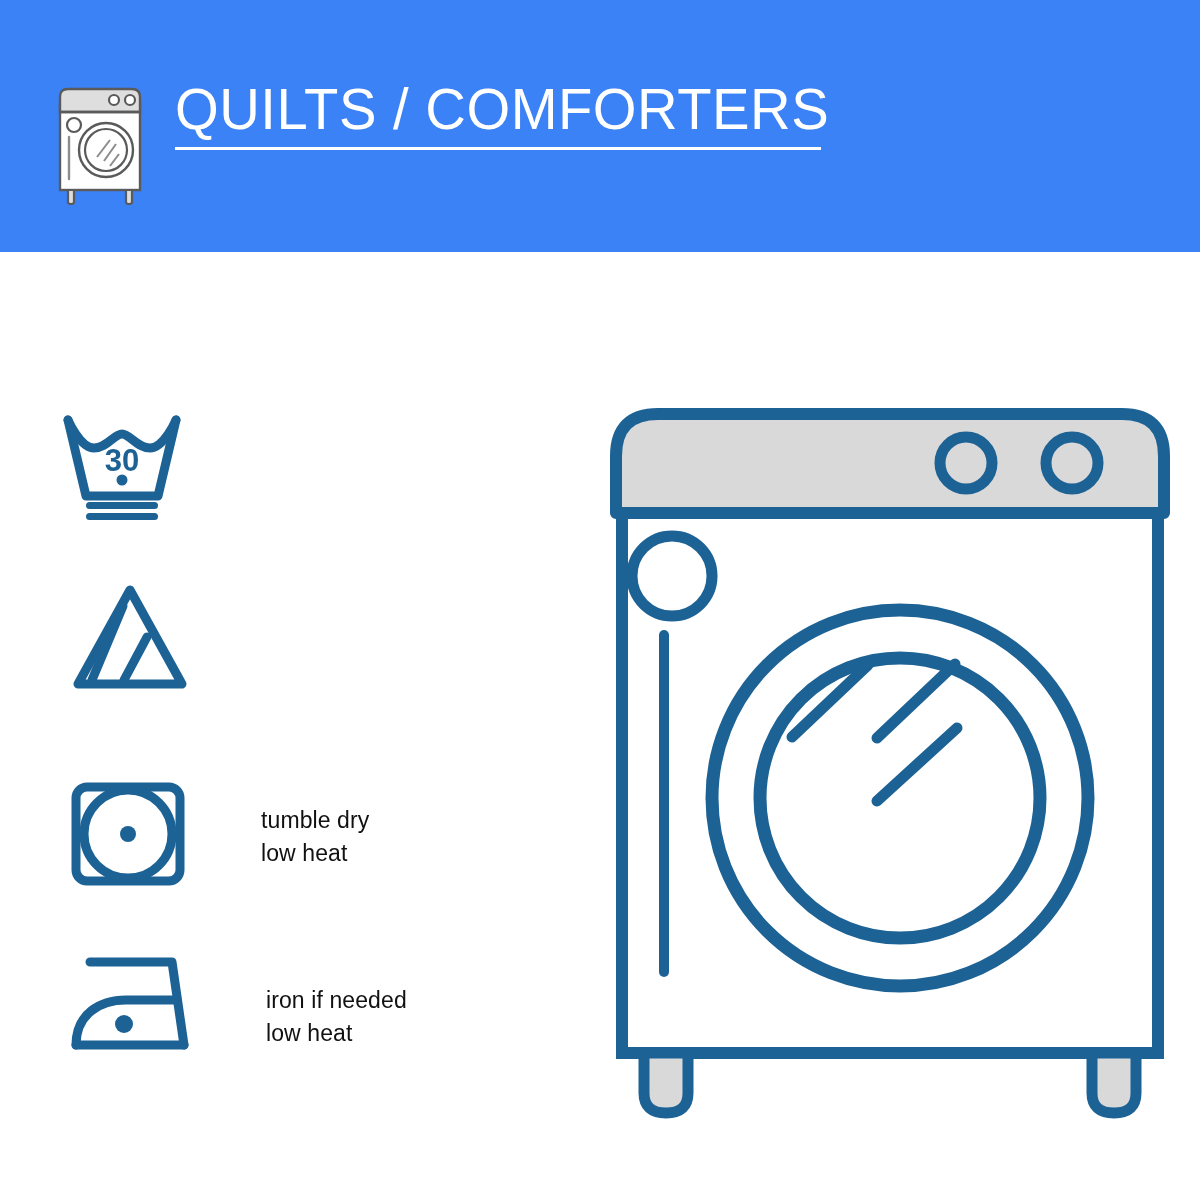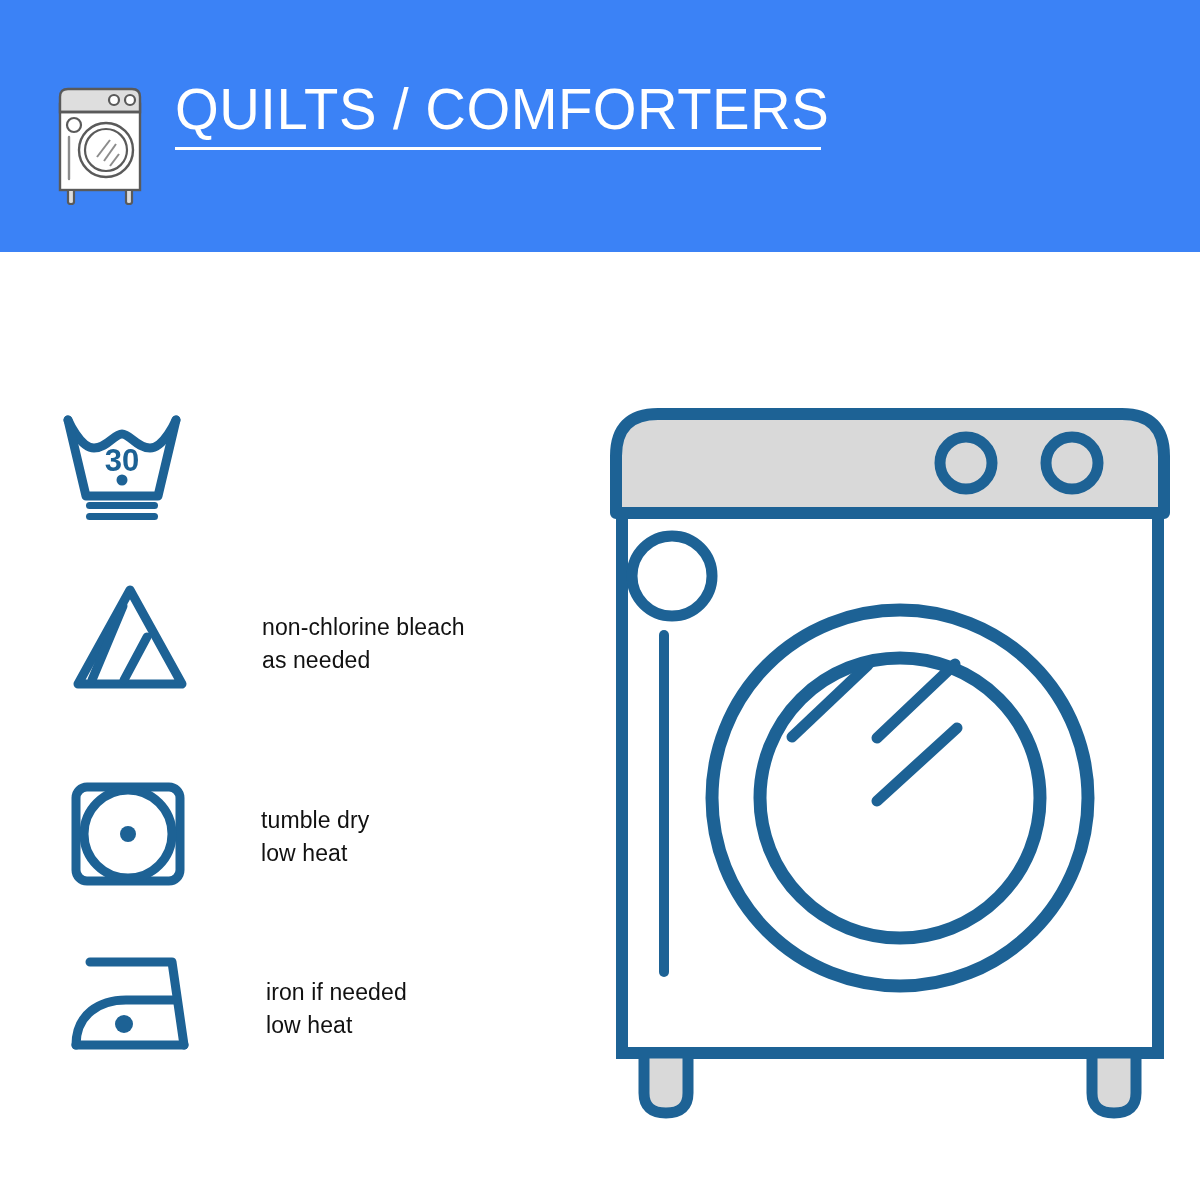--- a/index.html
+++ b/index.html
@@ -106,21 +106,21 @@
 
   .item-wash  { left: 0;  top: 120px; }
   .item-wash .label  { margin-left: 60px; margin-top: 16px; }
 
   .item-bleach { left: 8px; top: 294px; }
   .item-bleach .label { margin-left: 70px; margin-top: 29px; }
 
   .item-dry    { left: 10px; top: 494px; }
   .item-dry .label    { margin-left: 75px; margin-top: 22px; }
 
-  .item-iron   { left: 8px; top: 662px; }
+  .item-iron   { left: 8px; top: 662px; align-items: center; }
   .item-iron .label   { margin-left: 68px; margin-top: 26px; }
 
   
   .washer-illustration {
     position: absolute;
     left: 600px;
     top: 110px;
     width: 580px;
     height: 730px;
   }
@@ -185,22 +185,20 @@
     </div>
 
     <div class="care-item item-bleach">
       <span class="icon-wrap">
         <svg width="124" height="112" viewBox="0 0 124 112">
           <path d="M62 8 L114 102 L10 102 Z" fill="none" stroke="#1d6295" stroke-width="9" stroke-linejoin="round"></path>
           <line x1="55" y1="24" x2="24" y2="98" stroke="#1d6295" stroke-width="9" stroke-linecap="round"></line>
           <line x1="79" y1="55" x2="56" y2="98" stroke="#1d6295" stroke-width="9" stroke-linecap="round"></line>
         </svg>
       </span>
-      <span class="label">non-chlorine bleach
-as needed</span>
     </div>
 
     <div class="care-item item-dry">
       <span class="icon-wrap">
         <svg width="116" height="104" viewBox="0 0 116 104">
           <rect x="6" y="5" width="104" height="94" rx="11" ry="11" fill="none" stroke="#1d6295" stroke-width="9"></rect>
           <circle cx="58" cy="52" r="44" fill="none" stroke="#1d6295" stroke-width="9"></circle>
           <circle cx="58" cy="52" r="8" fill="#1d6295"></circle>
         </svg>
       </span>

